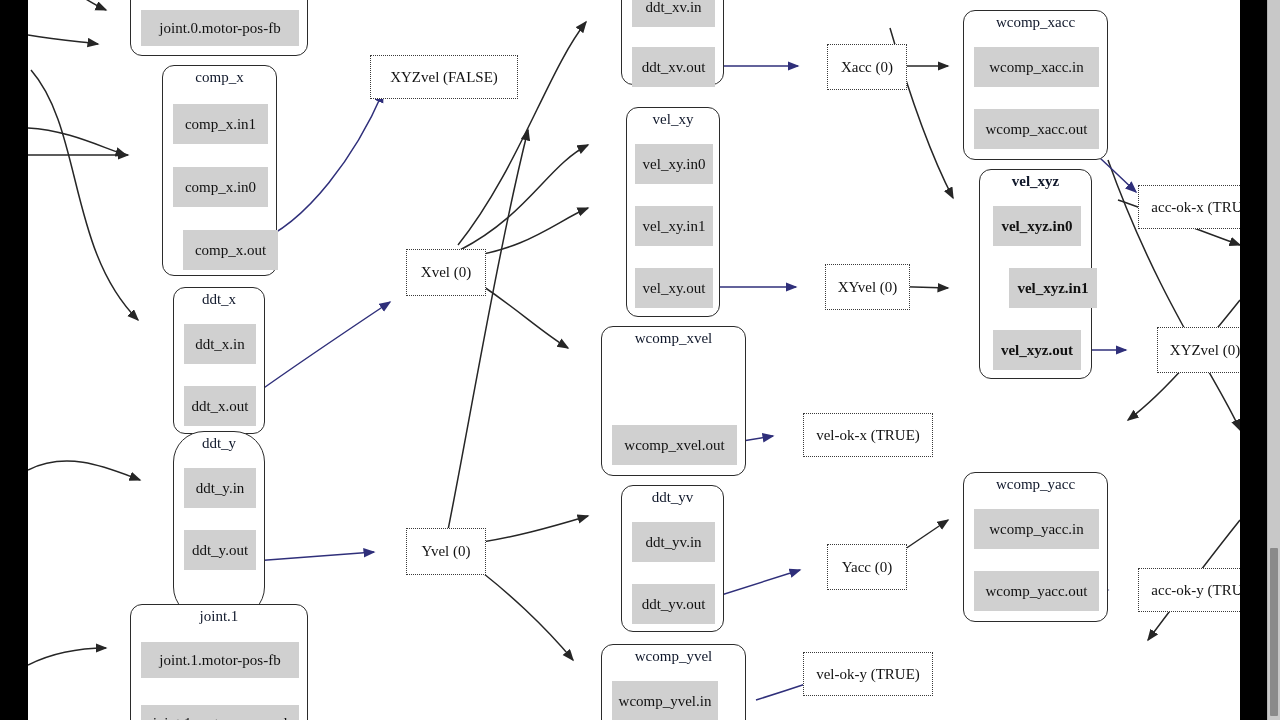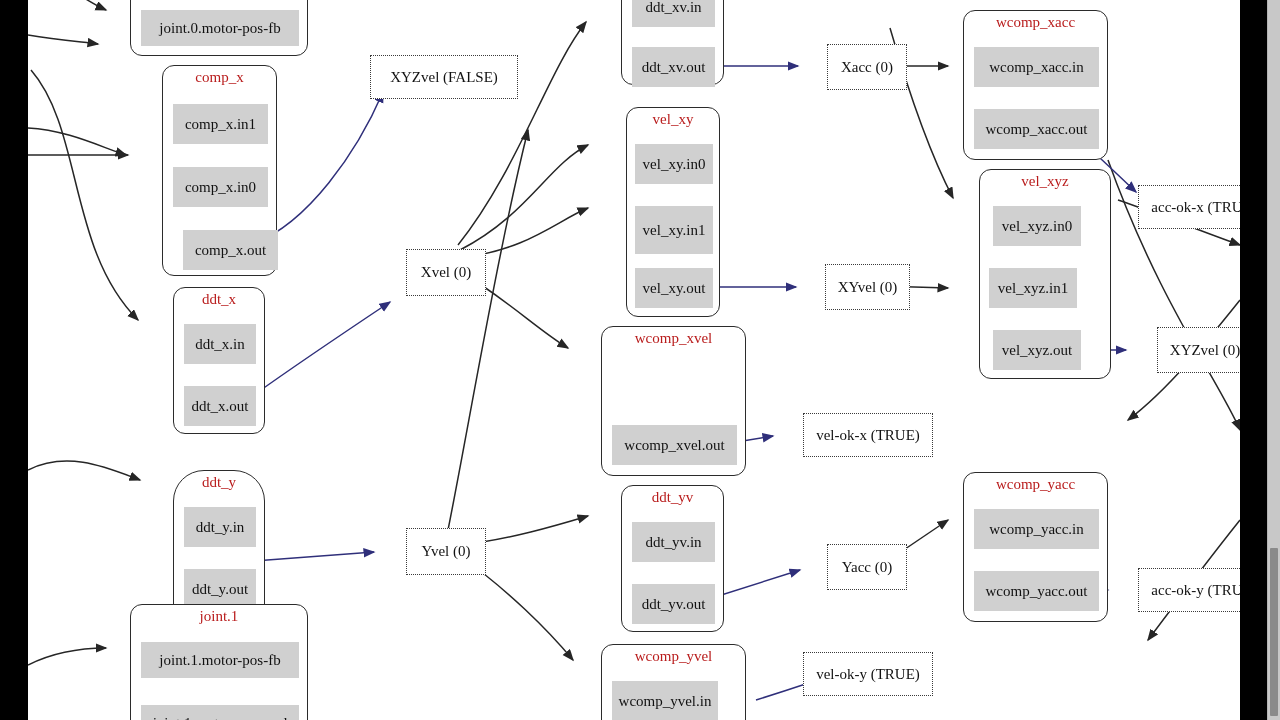--- a/index.html
+++ b/index.html
@@ -6,21 +6,21 @@
   html,body{margin:0;padding:0;background:#000;}
   #root{position:relative;width:1280px;height:720px;background:#000;overflow:hidden;
         font-family:"Liberation Serif", serif;}
   #canvas{position:absolute;left:28px;top:0;width:1212px;height:720px;background:#ffffff;overflow:hidden;}
   #edges{position:absolute;left:0;top:0;width:1212px;height:720px;pointer-events:none;}
 
   
   .comp{position:absolute;box-sizing:border-box;background:#ffffff;border:1.3px solid #2b2b2b;
         border-radius:12px;}
   .comp .ctitle{position:absolute;left:0;right:0;top:3px;text-align:center;
-        font-size:15px;color:#b91c1c;white-space:nowrap;}
+        font-size:15px;color:#0f172a;white-space:nowrap;}
   .port{position:absolute;box-sizing:border-box;background:#d0d0d0;
         display:flex;align-items:center;justify-content:center;
         font-size:15px;color:#111;white-space:nowrap;}
 
   
   .sig{position:absolute;box-sizing:border-box;background:#ffffff;
        border:1.6px dotted #3a3a3a;display:flex;align-items:center;justify-content:center;
        font-size:15px;color:#111;white-space:nowrap;}
 
   
@@ -99,62 +99,62 @@
           <div class="ctitle">comp_x</div>
           <div class="port" style="left: 10px; top: 38px; width: 95px; height: 40px;">comp_x.in1</div>
           <div class="port" style="left: 10px; top: 101px; width: 95px; height: 40px;">comp_x.in0</div>
           <div class="port" style="left: 20px; top: 164px; width: 95px; height: 40px;">comp_x.out</div>
         </div>
         <div class="comp" style="left: 145px; top: 287px; width: 92px; height: 147px;">
           <div class="ctitle">ddt_x</div>
           <div class="port" style="left: 10px; top: 36px; width: 72px; height: 40px;">ddt_x.in</div>
           <div class="port" style="left: 10px; top: 98px; width: 72px; height: 40px;">ddt_x.out</div>
         </div>
-        <div class="comp" style="left: 145px; top: 470px; width: 92px; height: 187px; border-radius: 31px;">
+        <div class="comp" style="left: 145px; top: 431px; width: 92px; height: 187px; border-radius: 31px;">
           <div class="ctitle">ddt_y</div>
           <div class="port" style="left: 10px; top: 36px; width: 72px; height: 40px;">ddt_y.in</div>
           <div class="port" style="left: 10px; top: 98px; width: 72px; height: 40px;">ddt_y.out</div>
         </div>
         <div class="comp" style="left: 102px; top: 604px; width: 178px; height: 170px;">
           <div class="ctitle">joint.1</div>
           <div class="port" style="left: 10px; top: 37px; width: 158px; height: 36px;">joint.1.motor-pos-fb</div>
           <div class="port" style="left: 10px; top: 100px; width: 158px; height: 36px;">joint.1.motor-pos-cmd</div>
         </div>
         <div class="comp" style="left: 593px; top: -62px; width: 103px; height: 147px;">
           <div class="port" style="left: 10px; top: 48px; width: 83px; height: 40px;">ddt_xv.in</div>
           <div class="port" style="left: 10px; top: 108px; width: 83px; height: 40px;">ddt_xv.out</div>
         </div>
         <div class="comp" style="left: 598px; top: 107px; width: 94px; height: 210px;">
           <div class="ctitle">vel_xy</div>
           <div class="port" style="left: 8px; top: 36px; width: 78px; height: 40px;">vel_xy.in0</div>
-          <div class="port" style="left: 8px; top: 98px; width: 78px; height: 48px;">vel_xy.in1</div>
+          <div class="port" style="left: 8px; top: 98px; width: 78px; height: 40px;">vel_xy.in1</div>
           <div class="port" style="left: 8px; top: 160px; width: 78px; height: 40px;">vel_xy.out</div>
         </div>
         <div class="comp" style="left: 573px; top: 326px; width: 145px; height: 150px;">
           <div class="ctitle">wcomp_xvel</div>
           <div class="port" style="left: 10px; top: 98px; width: 125px; height: 40px;">wcomp_xvel.out</div>
         </div>
         <div class="comp" style="left: 593px; top: 485px; width: 103px; height: 147px;">
           <div class="ctitle">ddt_yv</div>
           <div class="port" style="left: 10px; top: 36px; width: 83px; height: 40px;">ddt_yv.in</div>
           <div class="port" style="left: 10px; top: 98px; width: 83px; height: 40px;">ddt_yv.out</div>
         </div>
         <div class="comp" style="left: 573px; top: 644px; width: 145px; height: 150px;">
           <div class="ctitle">wcomp_yvel</div>
           <div class="port" style="left: 10px; top: 36px; width: 106px; height: 40px;">wcomp_yvel.in</div>
         </div>
         <div class="comp" style="left: 935px; top: 10px; width: 145px; height: 150px;">
           <div class="ctitle">wcomp_xacc</div>
           <div class="port" style="left: 10px; top: 36px; width: 125px; height: 40px;">wcomp_xacc.in</div>
           <div class="port" style="left: 10px; top: 98px; width: 125px; height: 40px;">wcomp_xacc.out</div>
         </div>
-        <div class="comp" style="left: 951px; top: 169px; width: 132px; height: 210px;">
+        <div class="comp" style="left: 951px; top: 169px; width: 113px; height: 210px; font-weight: bold;">
           <div class="ctitle">vel_xyz</div>
           <div class="port" style="left: 13px; top: 36px; width: 88px; height: 40px;">vel_xyz.in0</div>
-          <div class="port" style="left: 9px; top: 98px; width: 88px; height: 40px;">vel_xyz.in1</div>
+          <div class="port" style="left: 29px; top: 98px; width: 88px; height: 40px;">vel_xyz.in1</div>
           <div class="port" style="left: 13px; top: 160px; width: 88px; height: 40px;">vel_xyz.out</div>
         </div>
         <div class="comp" style="left: 935px; top: 472px; width: 145px; height: 150px;">
           <div class="ctitle">wcomp_yacc</div>
           <div class="port" style="left: 10px; top: 36px; width: 125px; height: 40px;">wcomp_yacc.in</div>
           <div class="port" style="left: 10px; top: 98px; width: 125px; height: 40px;">wcomp_yacc.out</div>
         </div>
       </div>
     <div id="sig-layer">
         <div class="sig" style="left: 342px; top: 55px; width: 148px; height: 44px;">XYZvel (FALSE)</div>

